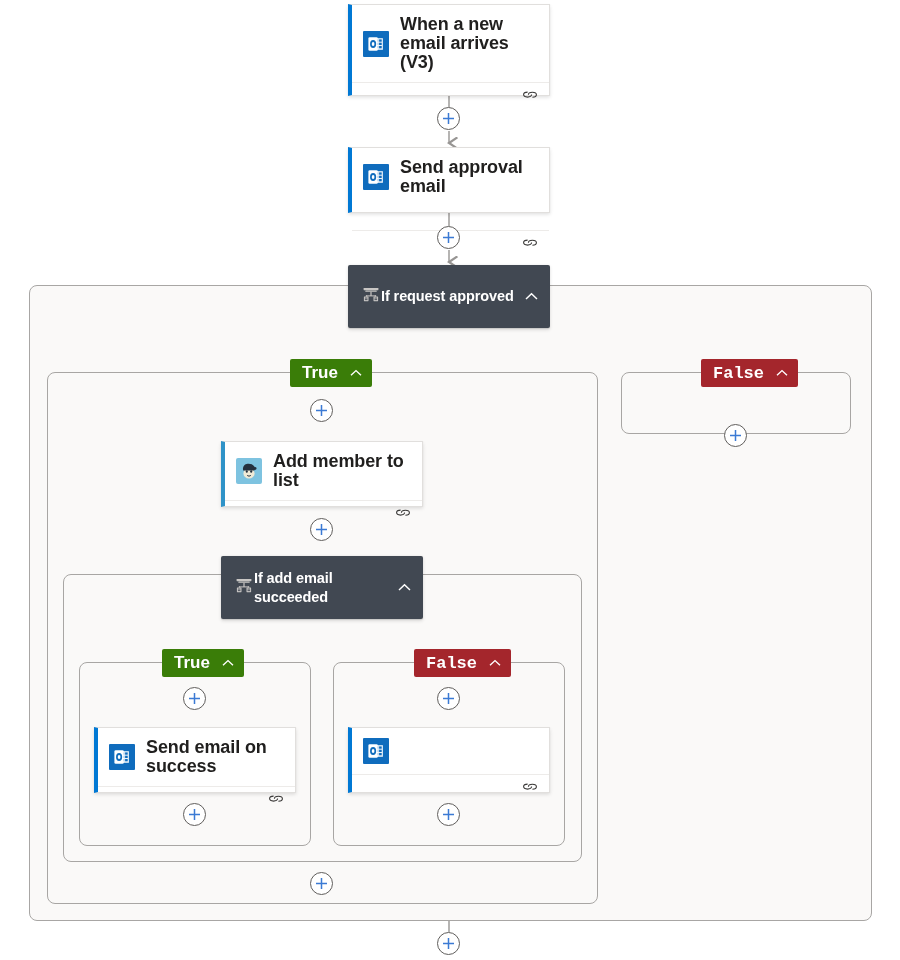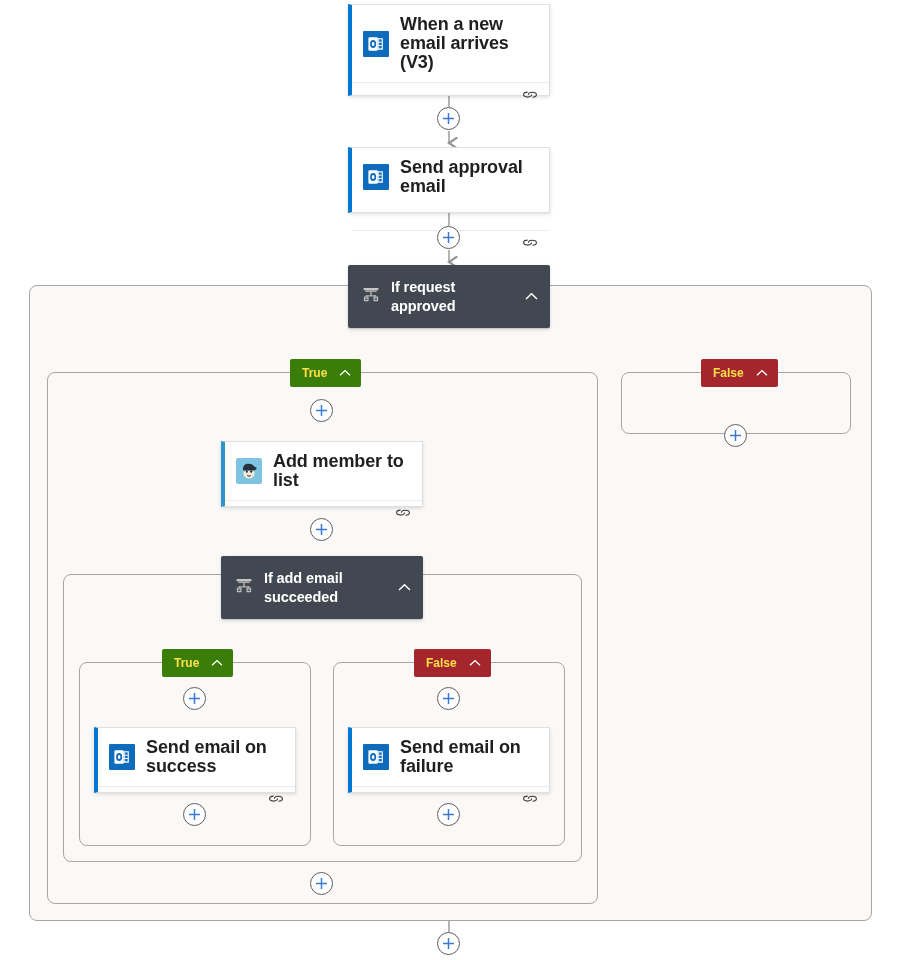--- a/index.html
+++ b/index.html
@@ -61,48 +61,47 @@
   .ico-mc { background: #7ec3e0; display: flex; align-items: center; justify-content: center; border-radius: 2px; }
 
   
   .cond {
     position: absolute;
     background: #414852;
     border-radius: 2px;
     box-shadow: 0 1.6px 3.6px rgba(0,0,0,.13), 0 .3px .9px rgba(0,0,0,.10);
     display: flex;
     align-items: center;
-    gap: 10px;
     padding: 0 12px 0 13px;
   }
   .cond-title {
     flex: 1 1 auto;
     font-size: 14.5px;
     font-weight: 600;
     color: #ffffff;
     line-height: 19px;
     letter-spacing: -.1px;
   }
 
   
   .badge {
     position: absolute;
     height: 28px;
     display: flex;
     align-items: center;
     gap: 12px;
     padding: 0 10px 0 12px;
     border-radius: 2px;
-    color: #fde047;
-    font-size: 12px;
+    color: #ffffff;
+    font-size: 17px;
     font-weight: 700;
     z-index: 5;
   }
   .badge.t { background: #3a7d08; }
-  .badge.f { background: #a4262c; }
+  .badge.f { background: #a4262c; font-family: Liberation Mono, monospace; }
 
   
   .plus {
     position: absolute;
     width: 23px; height: 23px;
     border-radius: 50%;
     background: #ffffff;
     border: 1px solid #605e5c;
     display: flex; align-items: center; justify-content: center;
     z-index: 6;
@@ -380,21 +379,20 @@
           <rect x="12.1" y="4.4" width="2.6" height="2.3" fill="#0f6cbd"></rect>
           <rect x="8.6" y="7.7" width="2.6" height="2.3" fill="#0f6cbd"></rect>
           <rect x="12.1" y="7.7" width="2.6" height="2.3" fill="#0f6cbd"></rect>
           <rect x="8.6" y="11" width="2.6" height="2.3" fill="#0f6cbd"></rect>
           <rect x="12.1" y="11" width="2.6" height="2.3" fill="#0f6cbd"></rect>
           <rect x="1.4" y="2.2" width="9.4" height="13.6" rx="1.3" fill="#ffffff"></rect>
           <ellipse cx="6.1" cy="9" rx="3.05" ry="3.9" fill="#0f6cbd"></ellipse>
           <ellipse cx="6.1" cy="9" rx="1.35" ry="2.1" fill="#ffffff"></ellipse>
         </svg>
       </span>
-      <span class="card-title">Send email on failure</span>
     </div>
     <div class="card-foot">
       <span>
         <svg width="16" height="13" viewBox="0 0 16 13">
           <g fill="none" stroke="#3b3a39" stroke-width="1.1">
             <path d="M5.6 4.1 C3.3 4.1 1.6 5.2 1.6 6.6 C1.6 8 3.3 9.1 5.6 9.1 C7.9 9.1 9.6 8 9.6 6.6"></path>
             <path d="M10.4 9.2 C12.7 9.2 14.4 8.1 14.4 6.7 C14.4 5.3 12.7 4.2 10.4 4.2 C8.1 4.2 6.4 5.3 6.4 6.7"></path>
           </g>
         </svg>
       </span>

